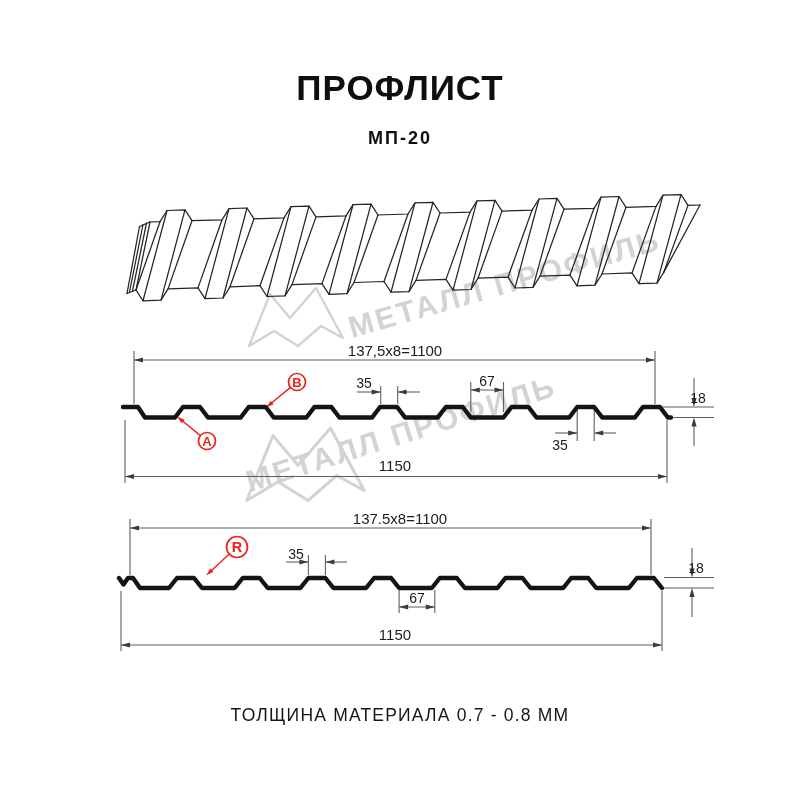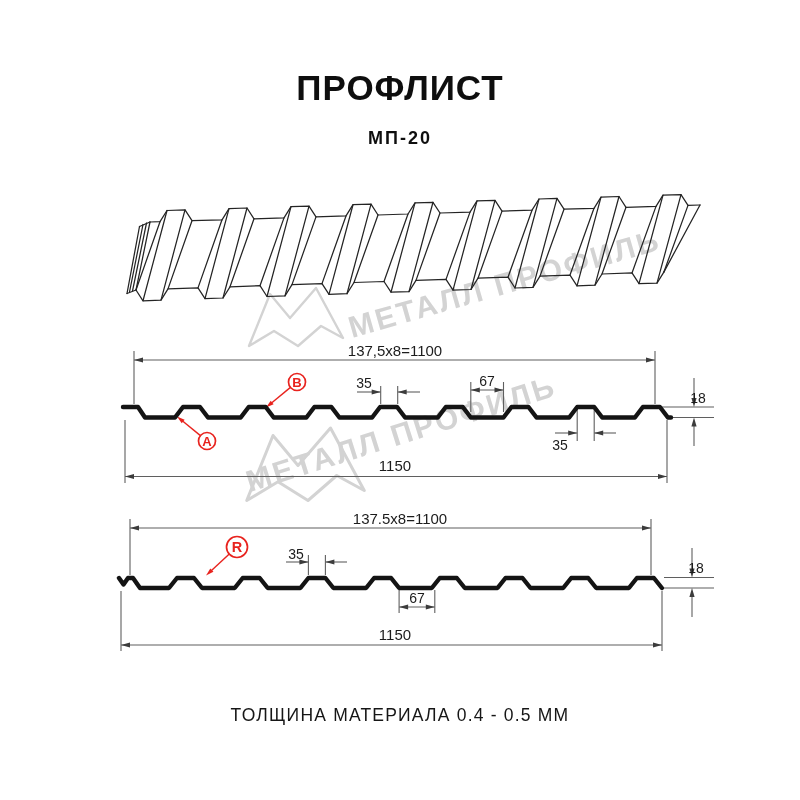--- a/index.html
+++ b/index.html
@@ -22,21 +22,21 @@
   .dimbig{fill:#1c1c1c;font-size:15px;text-anchor:middle;font-family:"Liberation Sans",sans-serif;}
   .wmtext{fill:#d3d3d3;font-size:30px;font-weight:700;letter-spacing:2.5px;font-family:"Liberation Sans",sans-serif;}
   .wmlogo{fill:none;stroke:#d3d3d3;stroke-width:2.4;stroke-linejoin:round;}
 </style>
 </head>
 <body>
 
 <div id="page">
   <div id="title" class="ctext">ПРОФЛИСТ</div>
   <div id="subtitle" class="ctext">МП-20</div>
-  <div id="footer" class="ctext">ТОЛЩИНА МАТЕРИАЛА 0.4 - 0.5 ММ</div>
+  <div id="footer" class="ctext">ТОЛЩИНА МАТЕРИАЛА 0.7 - 0.8 ММ</div>
 
   <svg width="800" height="800" viewBox="0 0 800 800">
 
     <g>
       <path class="wmlogo" transform="translate(243,428) scale(1.25)" d="M3,58 L24,6 L44,30 L70,0 L97,50 L75,38 L52,58 L28,43 Z"></path>
       <g transform="translate(250,492) rotate(-17.5)">
         <text class="wmtext" x="0" y="0">МЕТАЛЛ ПРОФИЛЬ</text>
       </g>
     </g>
 

